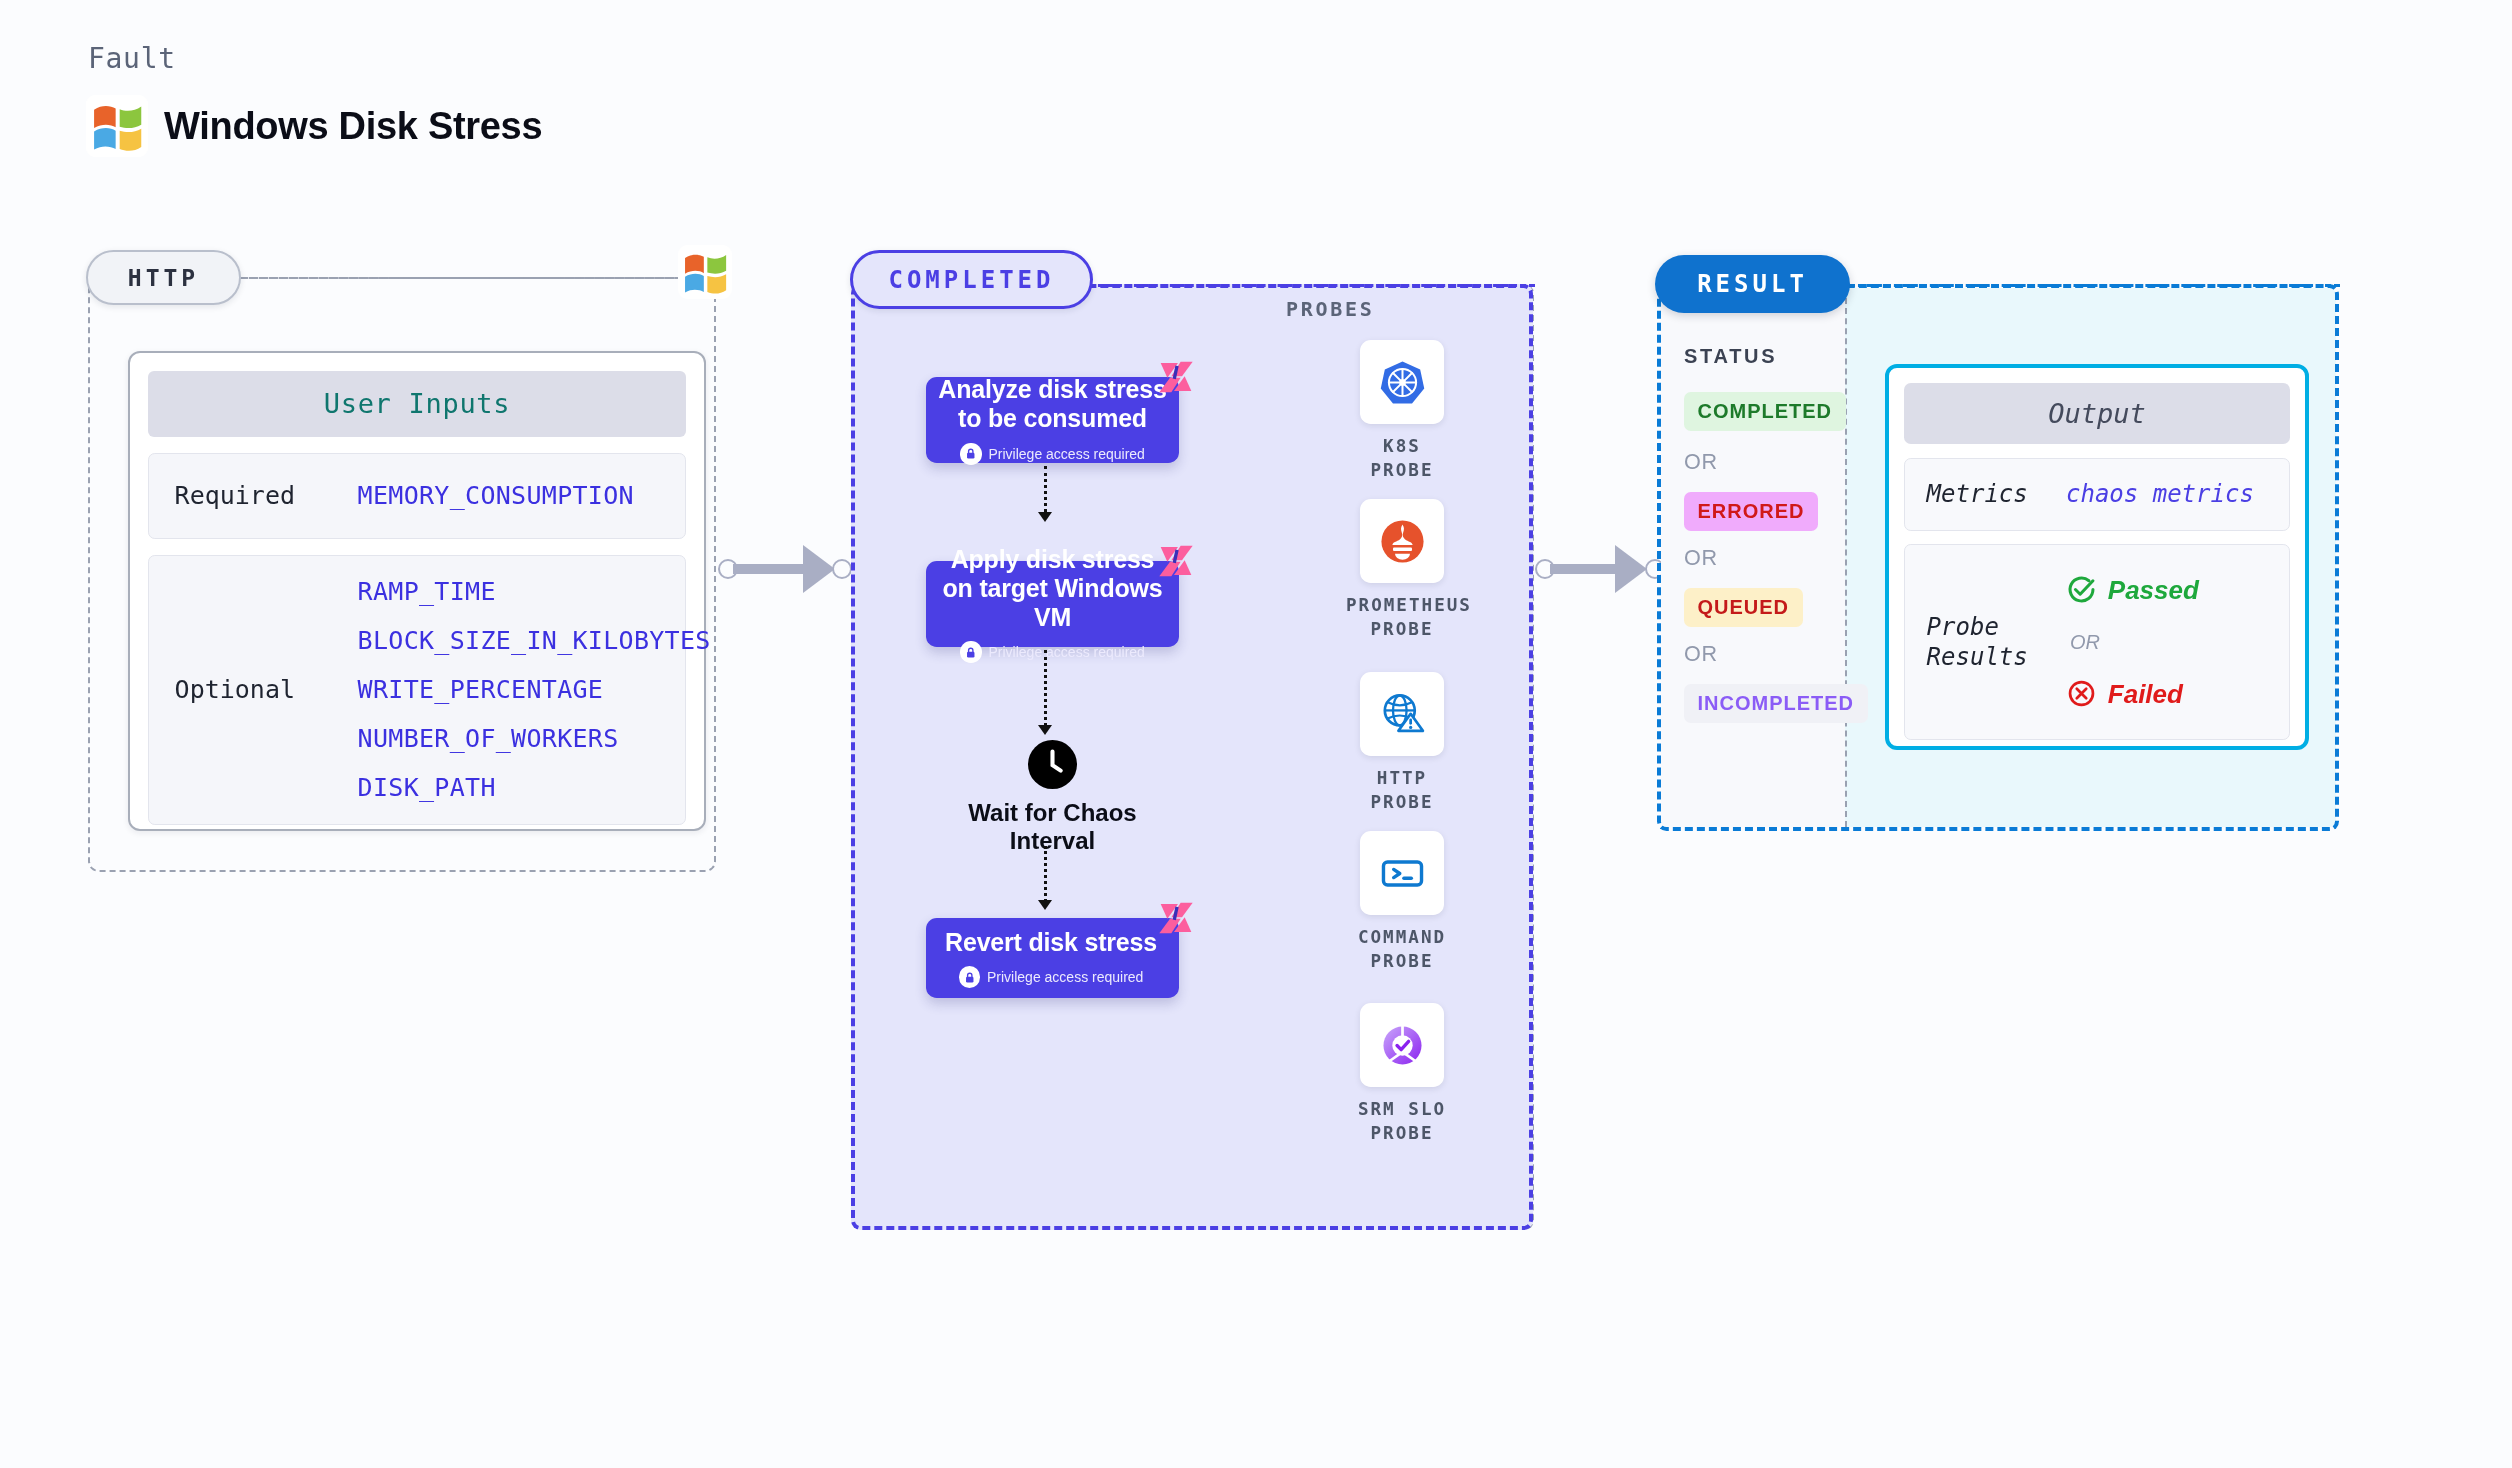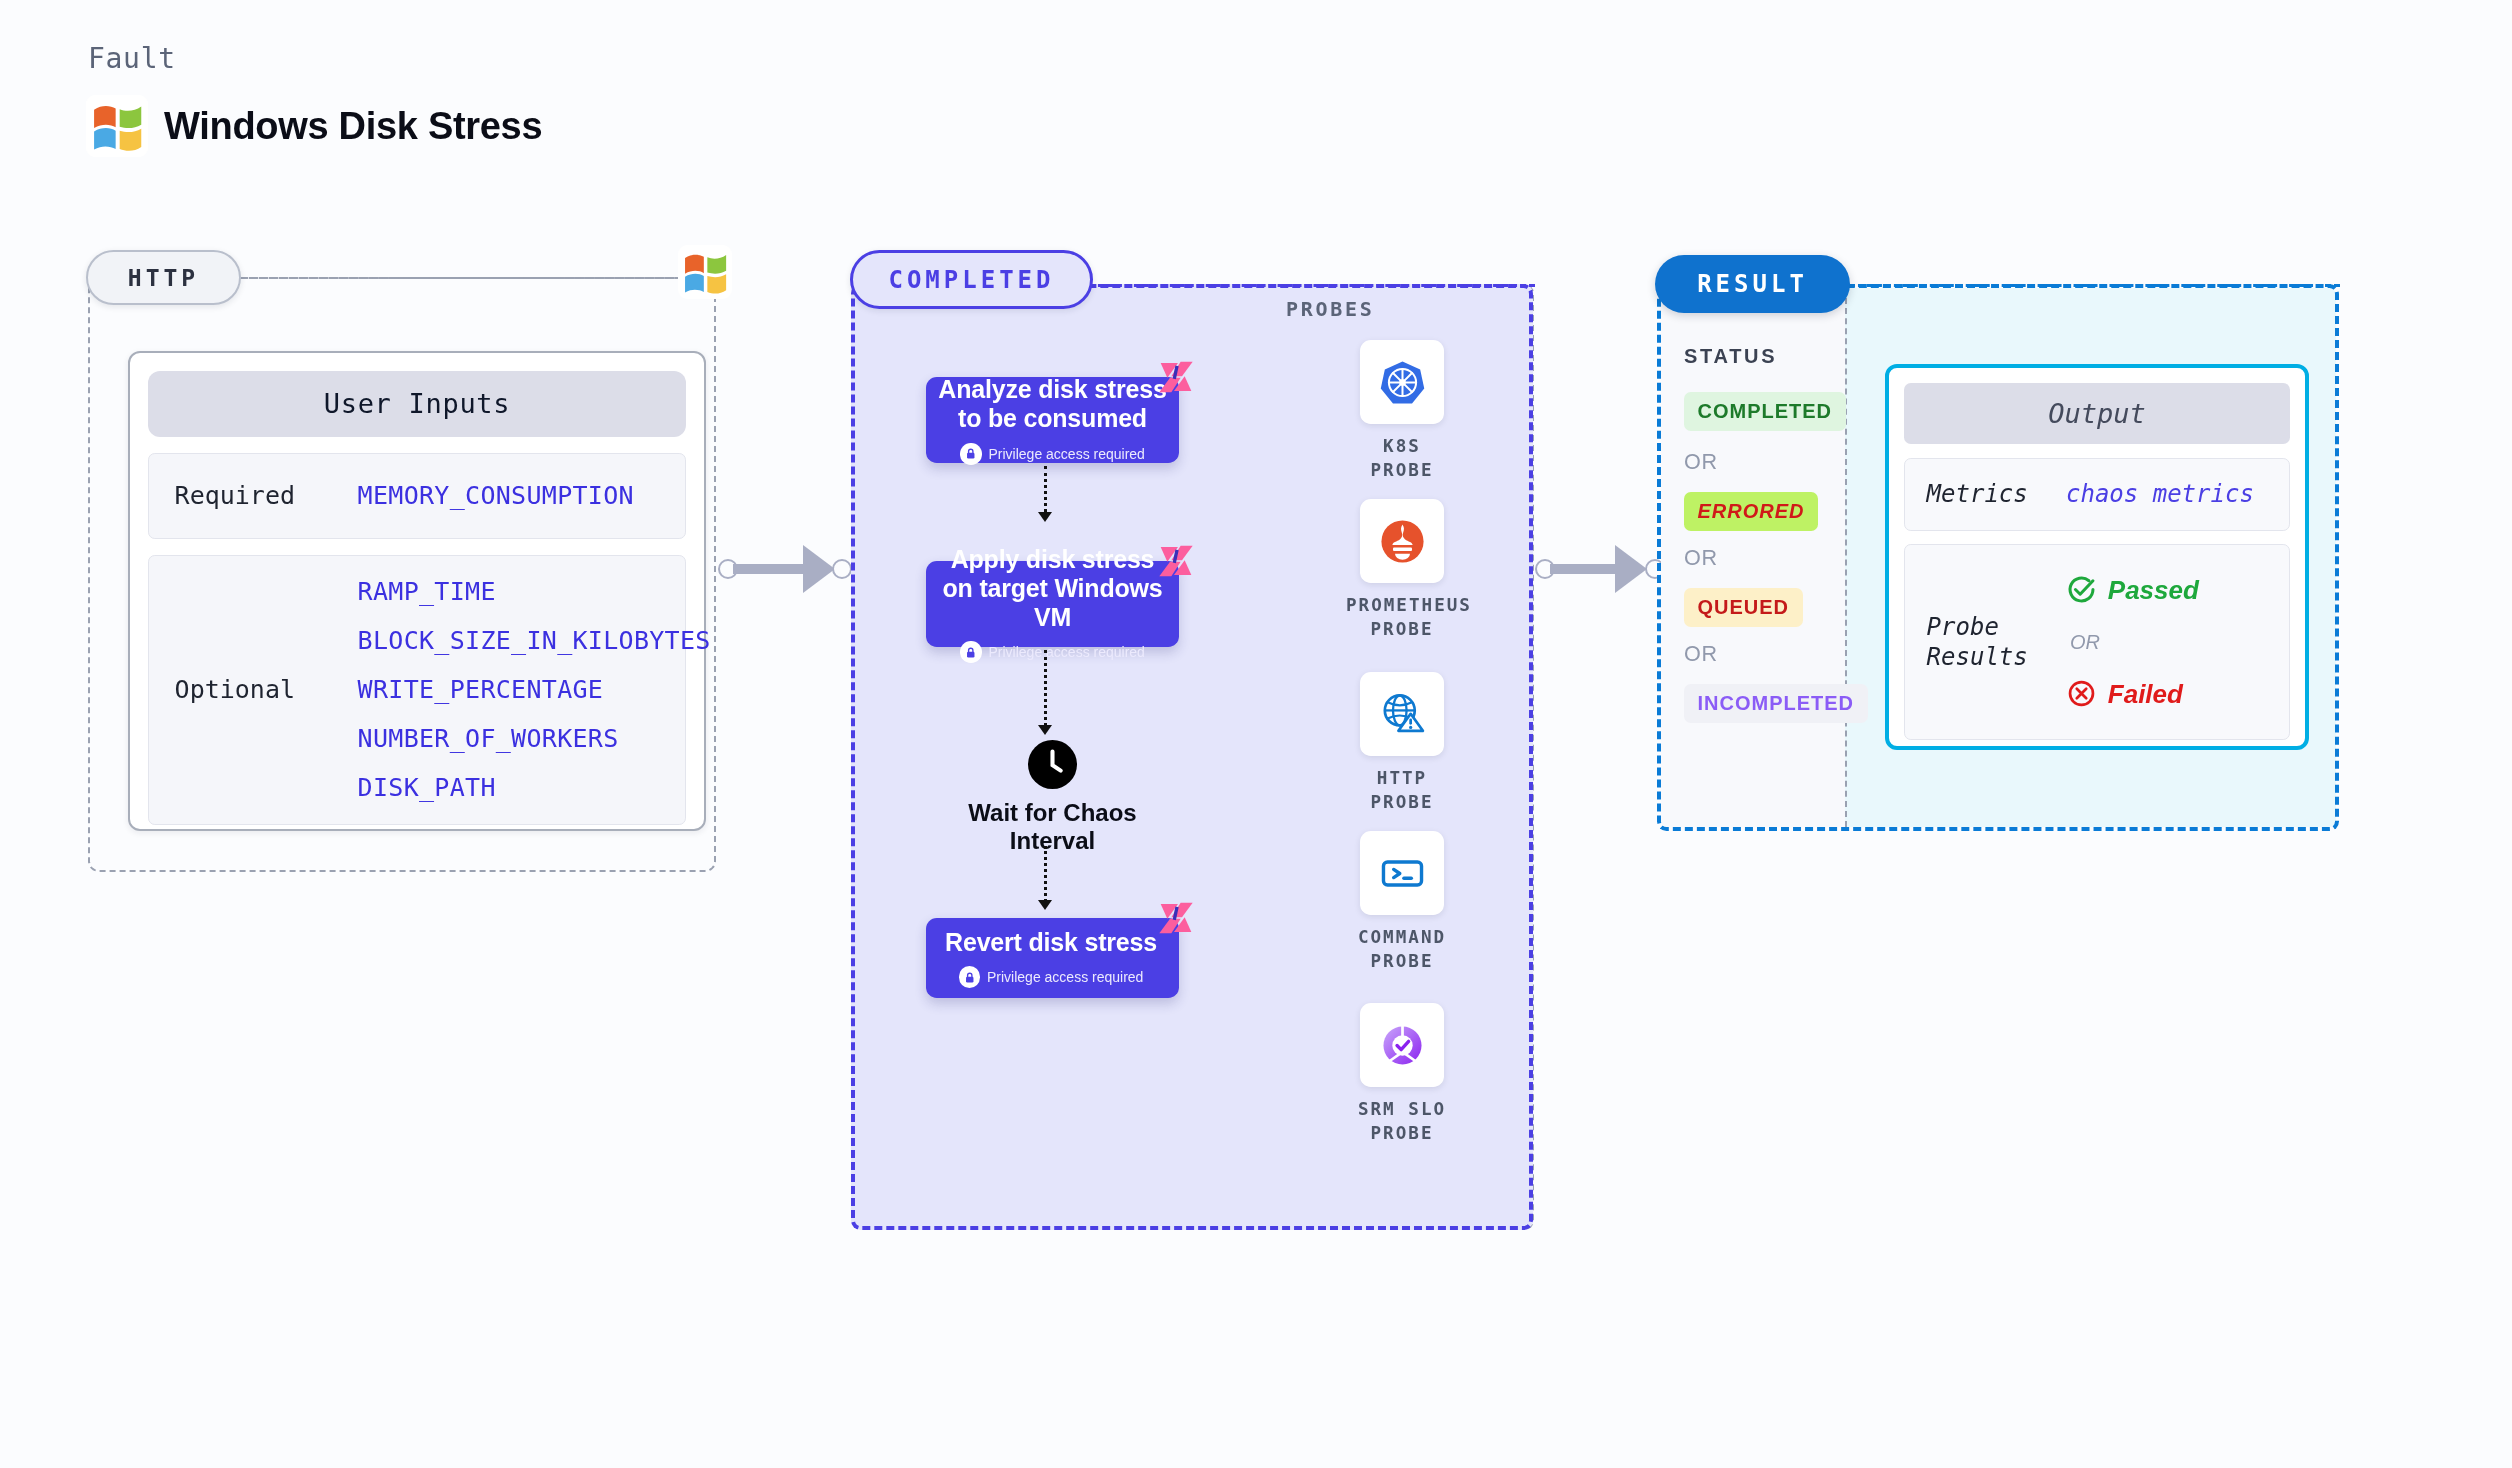--- a/index.html
+++ b/index.html
@@ -60,24 +60,24 @@
 
   .panel {
     position: absolute; background: #ffffff;
     border: 2px solid #a8aeba; border-radius: 12px;
     box-shadow: 0 2px 6.8px rgba(20,25,50,.08);
   }
   #user-inputs-panel { left: 128px; top: 351px; width: 578px; height: 480px; }
 
   .panel-header {
     margin: 17.6px 17.6px 0 17.6px; height: 66px;
-    background: #dcdde8; border-radius: 12px;
+    background: #dcdde8; border-radius: 6px;
     display: flex; align-items: center; justify-content: center;
     font-family: "DejaVu Sans Mono", monospace;
-    font-size: 27px; color: #0f172a; letter-spacing: 0.7px;
+    font-size: 27px; color: #0f766e; letter-spacing: 0.7px;
   }
   .io-group {
     margin: 16px 17.6px 0 17.6px;
     background: #f5f6fa; border: 1.4px solid #e3e5ed; border-radius: 6.8px;
     display: flex; align-items: center; padding: 13.5px 0;
   }
   .io-label {
     width: 209px; flex: none; padding-left: 26px;
     font-family: "DejaVu Sans Mono", monospace;
     font-size: 25px; color: #1f2430;
@@ -509,21 +509,21 @@
   <div id="result-right-bg"></div>
   <div class="stage" id="result-stage"></div>
   <div id="result-divider"></div>
   <div class="leader" style="left:1849px; top:284px; width:491px; border-top:3.4px dashed #0a7bd6;"></div>
   <div class="stage-badge" id="result-badge">RESULT</div>
 
   <div class="status-title">STATUS</div>
 
   <div class="status-chip" style="top:392px; background:#dff5e0; color:#1d7a2a;">COMPLETED</div>
   <div class="or-text" style="left:1684px; top:449px;">OR</div>
-  <div class="status-chip" style="top:492px; background:#bef264; color:#d01919;font-style:italic;">ERRORED</div>
+  <div class="status-chip" style="top:492px; background:#f0abfc; color:#d01919;">ERRORED</div>
   <div class="or-text" style="left:1684px; top:545px;">OR</div>
   <div class="status-chip" style="top:588px; background:#fdf0c8; color:#c41a1a;">QUEUED</div>
   <div class="or-text" style="left:1684px; top:641px;">OR</div>
   <div class="status-chip" style="top:684px; background:#f0f1f6; color:#8b5cf6;">INCOMPLETED</div>
 
   <div id="output-panel">
     <div id="output-header">Output</div>
 
     <div class="out-group" id="metrics-group">
       <div class="out-label">Metrics</div>

